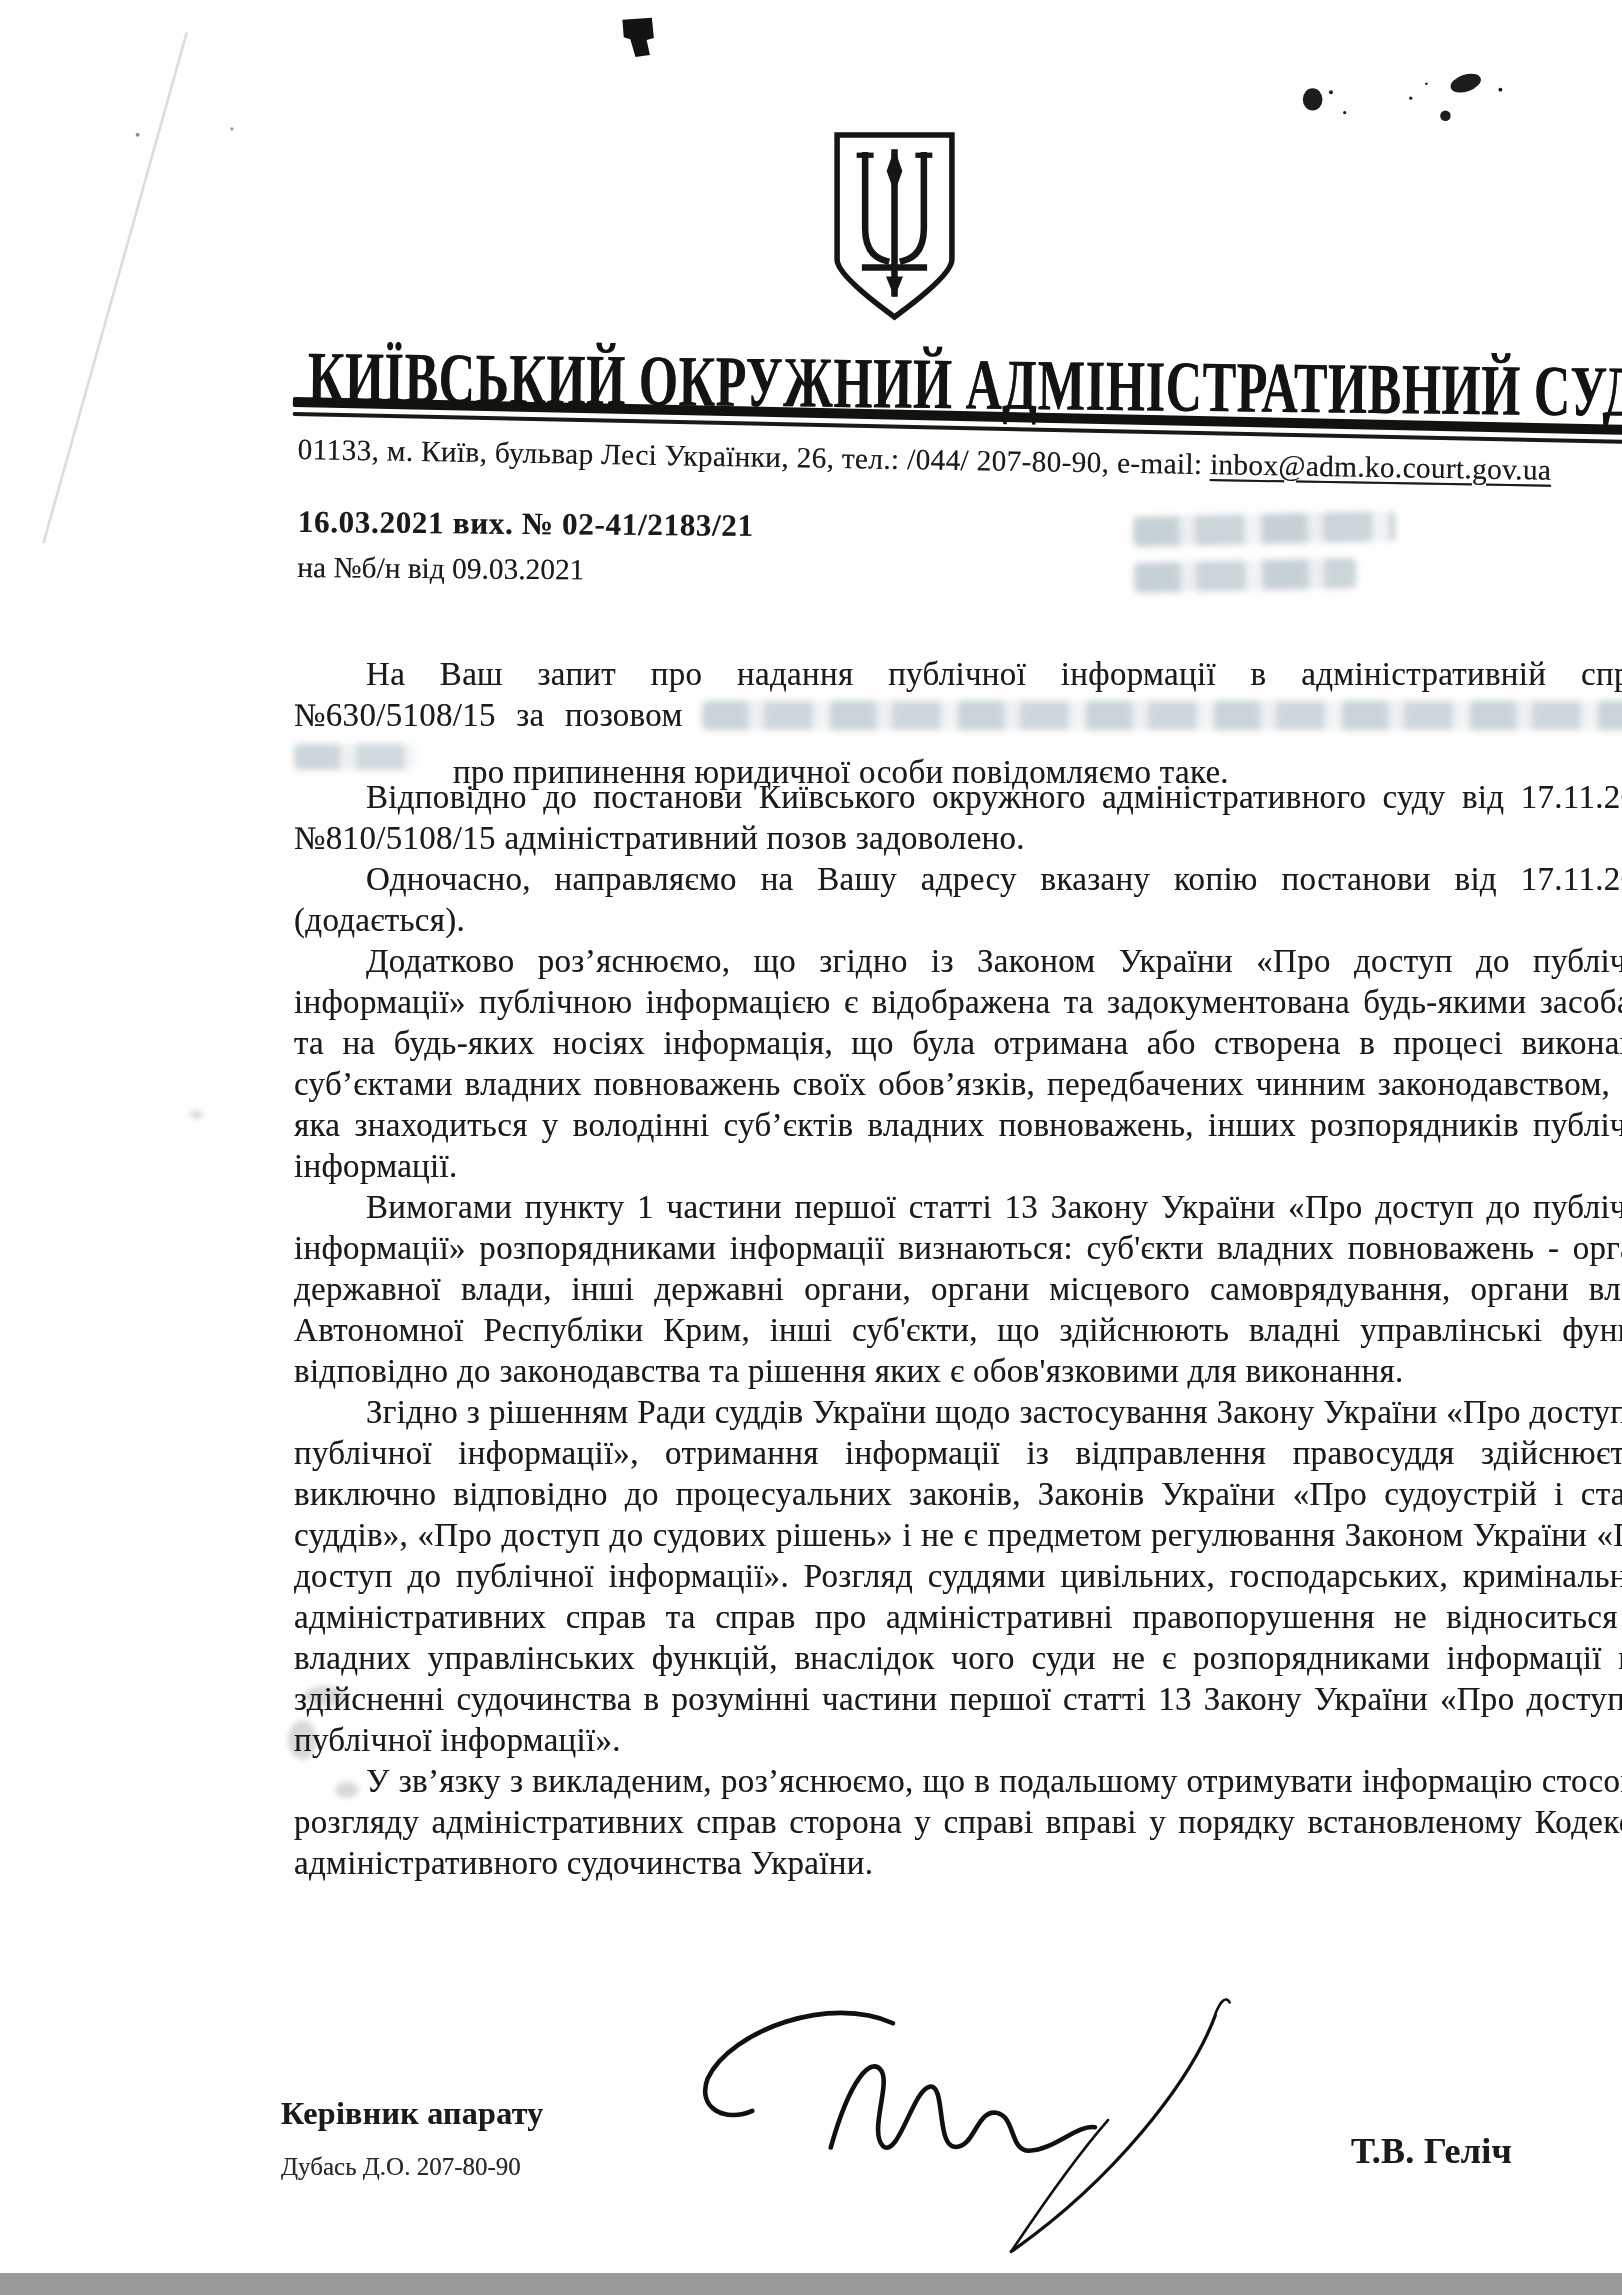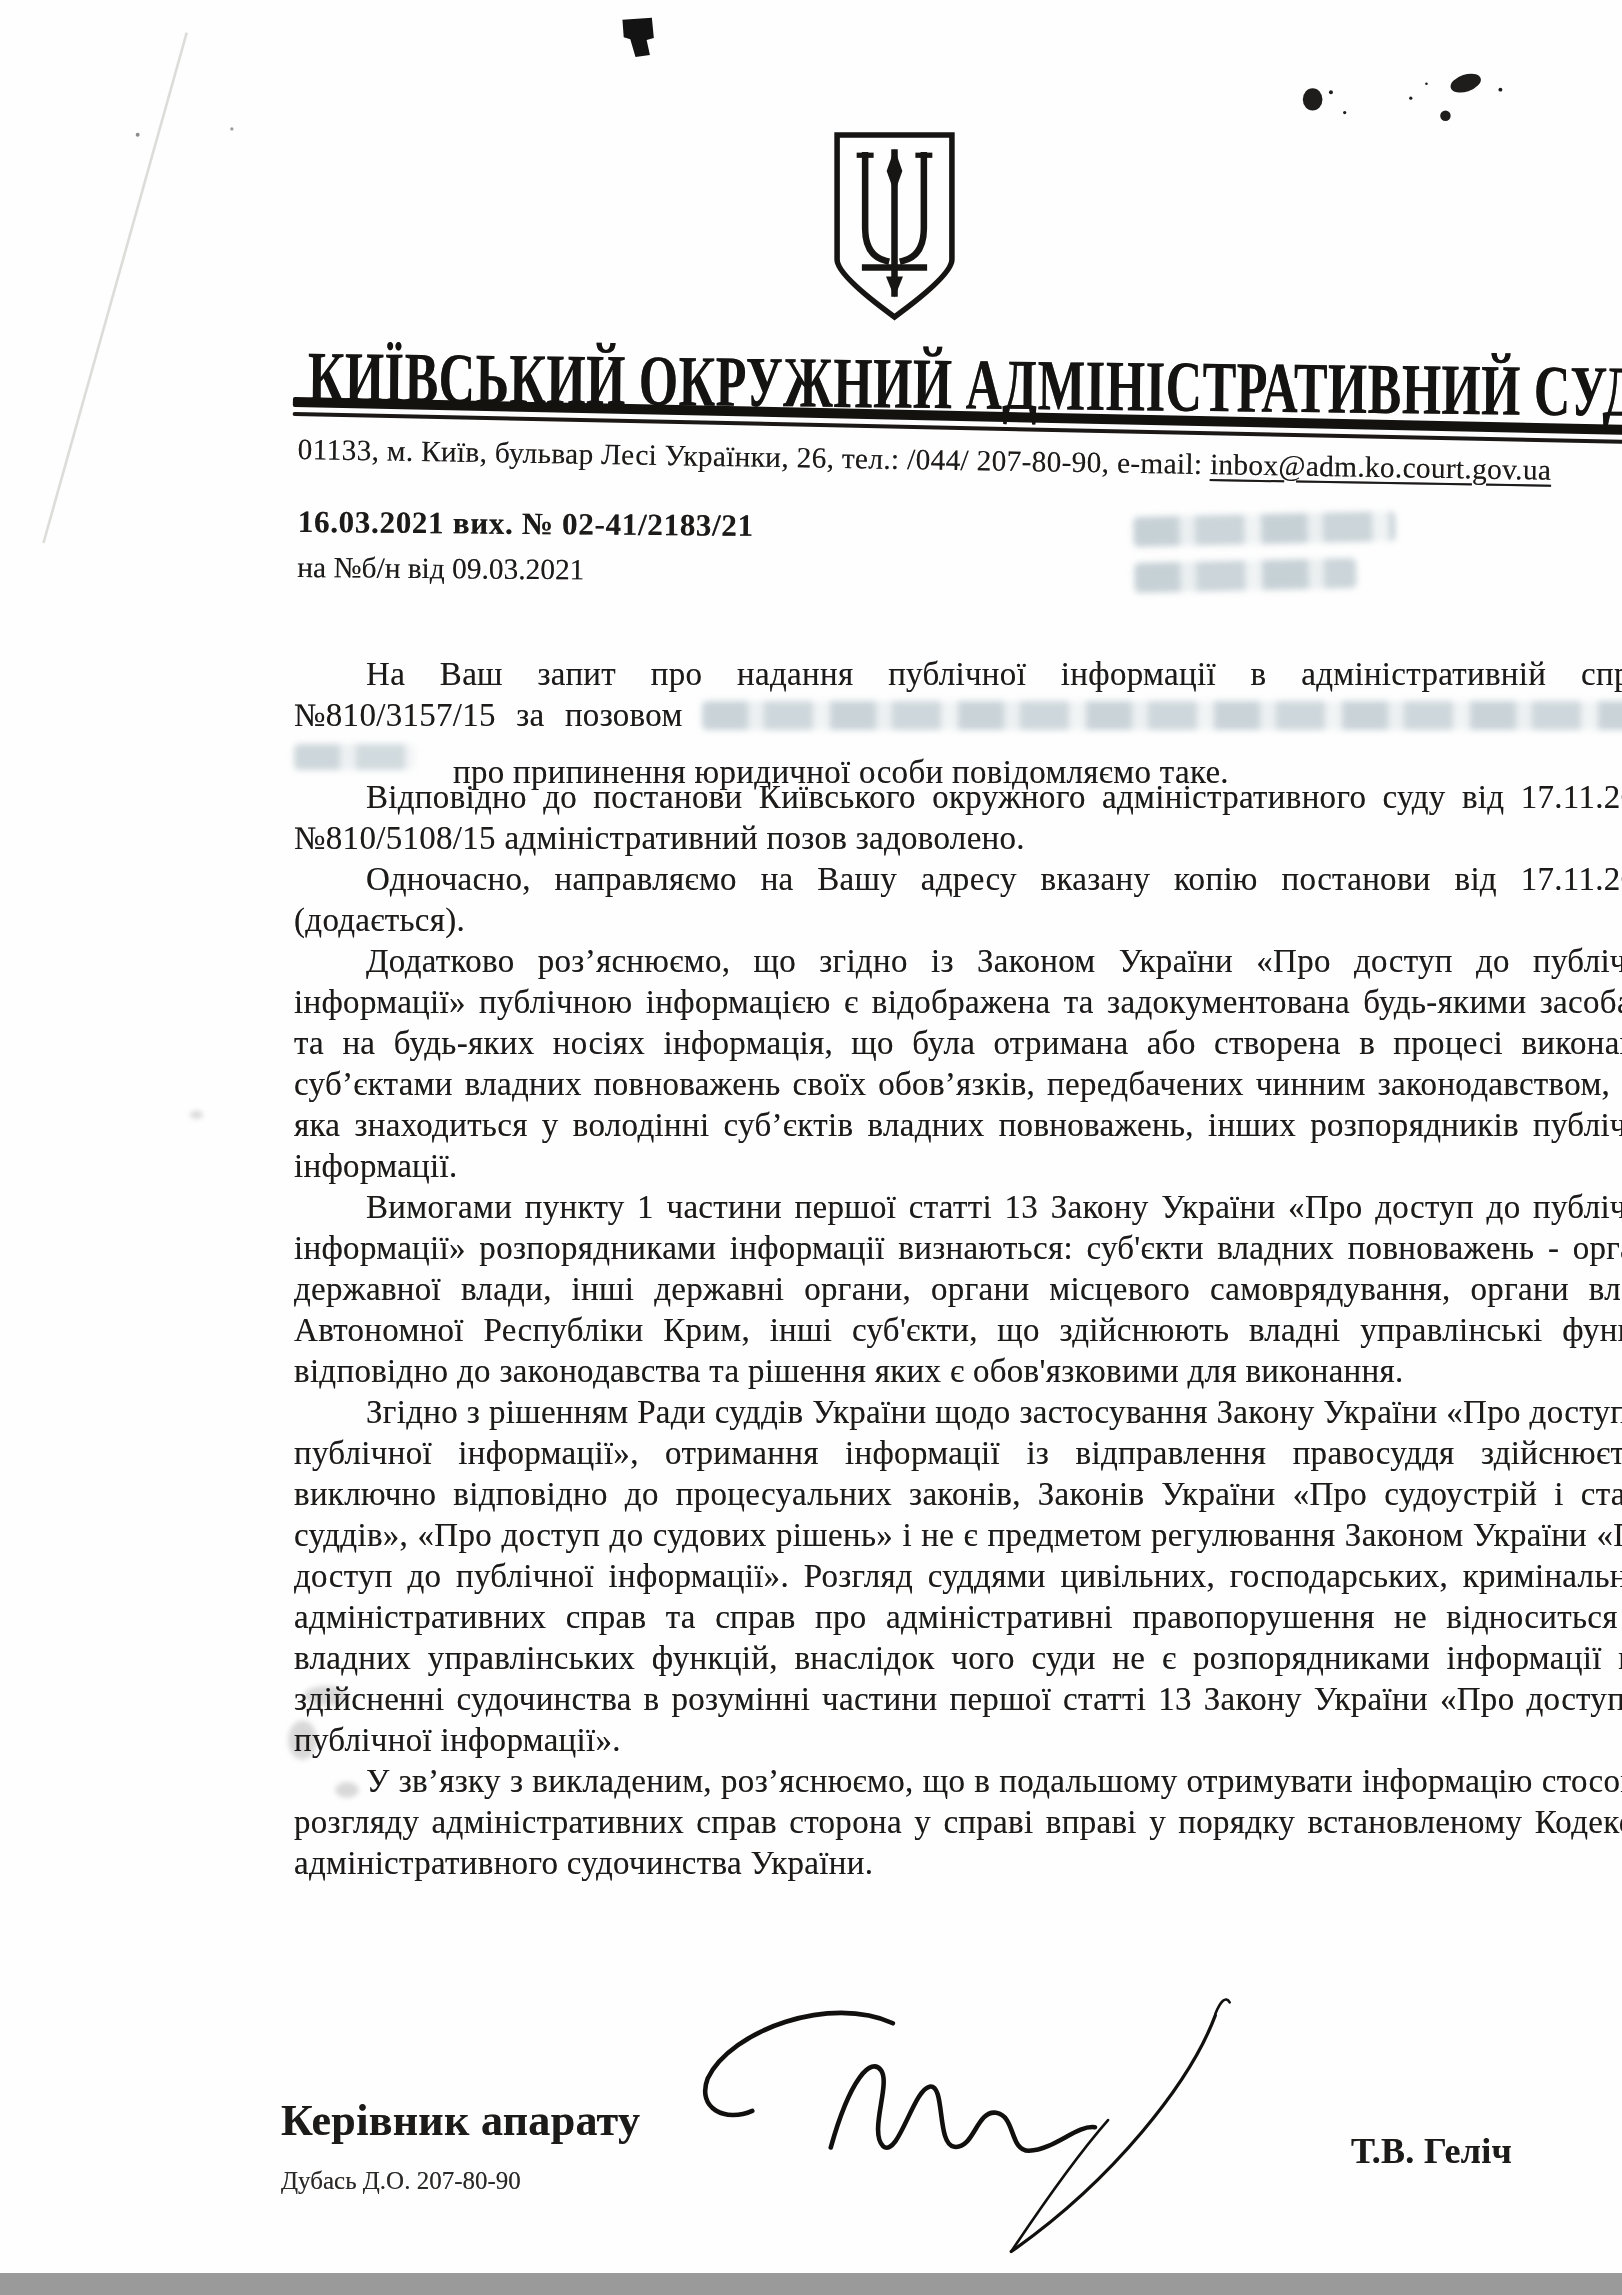--- a/index.html
+++ b/index.html
@@ -70,21 +70,21 @@
   .redact-long{flex:1;height:29px;opacity:.75;}
   .l3{display:flex;align-items:center;gap:38px;}
   .redact-small{width:121px;height:26px;flex:0 0 auto;opacity:.7;}
   .l3 .tail{white-space:nowrap;margin-top:31px;}
 
   
   .attachment{position:absolute;left:281px;top:2021px;font-size:33px;
     letter-spacing:0.3px;text-shadow:0 0 0.5px rgba(29,27,26,.5);}
   .sig-left{position:absolute;left:281px;top:2095px;
     text-shadow:0 0 0.5px rgba(29,27,26,.5);}
-  .sig-position{font-size:44px;font-weight:bold;letter-spacing:0.3px;}
+  .sig-position{font-size:32px;font-weight:bold;letter-spacing:0.3px;}
   .sig-contact{font-size:25px;margin-top:21px;color:#2b2927;}
   .sig-name{position:absolute;left:1351px;top:2097px;font-size:36px;
     font-weight:bold;letter-spacing:0.3px;
     text-shadow:0 0 0.5px rgba(29,27,26,.5);margin-top:33px;}
   .signature-svg{position:absolute;left:667px;top:1950px;}
 </style>
 </head>
 <body>
 
 <div class="page">
@@ -148,21 +148,21 @@
   </div>
 
   <div class="redact-addressee">
     <div class="smudge sm-line1"></div>
     <div class="smudge sm-line2"></div>
   </div>
 
   <div class="body-text">
     <div class="line l1">На Ваш запит про надання публічної інформації в адміністративній справі</div>
     <div class="line l2">
-      <span class="prefix">№810/3157/15 за позовом</span>
+      <span class="prefix">№630/5108/15 за позовом</span>
       <span class="smudge redact-long"></span>
     </div>
     <div class="line l3">
       <span class="smudge redact-small"></span>
       <span class="tail">про припинення юридичної особи повідомляємо таке.</span>
     </div>
 
     <p class="para">Відповідно до постанови Київського окружного адміністративного суду від 17.11.2015 №810/5108/15 адміністративний позов задоволено.</p>
     <p class="para">Одночасно, направляємо на Вашу адресу вказану копію постанови від 17.11.2015 (додається).</p>
     <p class="para">Додатково роз’яснюємо, що згідно із Законом України «Про доступ до публічної інформації» публічною інформацією є відображена та задокументована  будь-якими засобами та на будь-яких носіях інформація, що була отримана або створена в процесі виконання суб’єктами владних повноважень своїх обов’язків, передбачених чинним законодавством, або яка знаходиться у володінні суб’єктів владних повноважень, інших розпорядників публічної інформації.</p>

